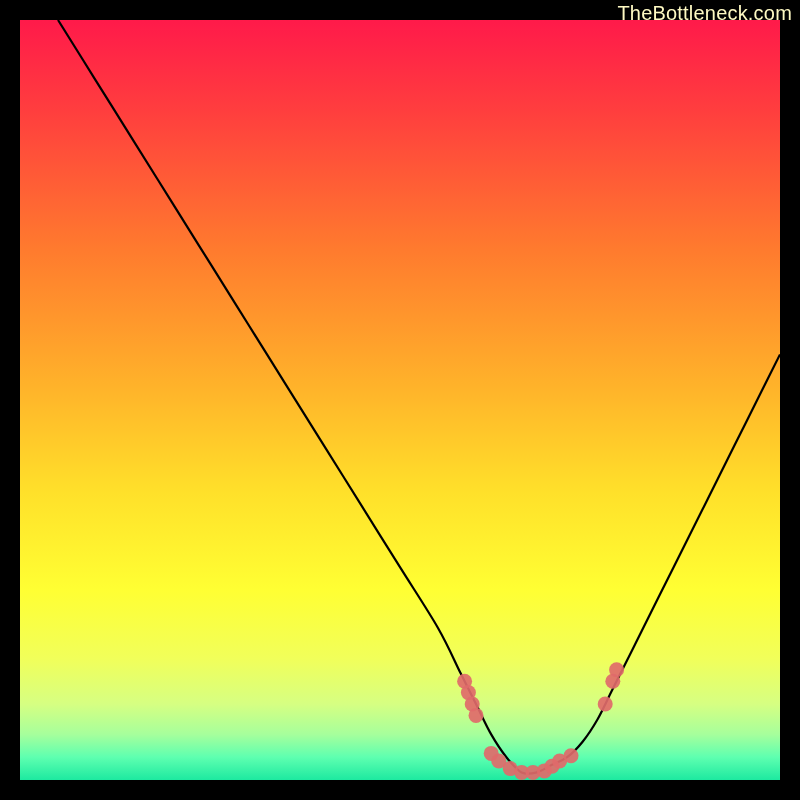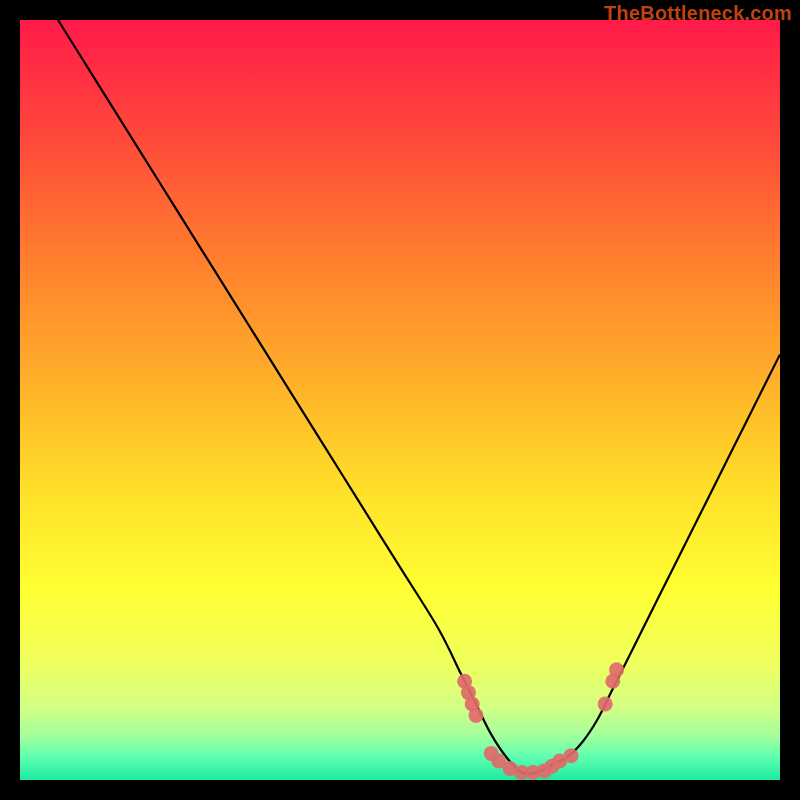--- a/index.html
+++ b/index.html
@@ -16,23 +16,23 @@
     left: 20px;
     top: 20px;
     width: 760px;
     height: 760px;
     background: #000;
   }
   .watermark {
     position: absolute;
     top: 2px;
     right: 8px;
-    color: #c2410c;
+    color: #fef9c3;
     font-size: 20px;
-    font-weight: 700;
+    font-weight: 400;
     letter-spacing: 0.2px;
     z-index: 10;
   }
   svg {
     display: block;
   }
 </style>
 </head>
 <body>
 

